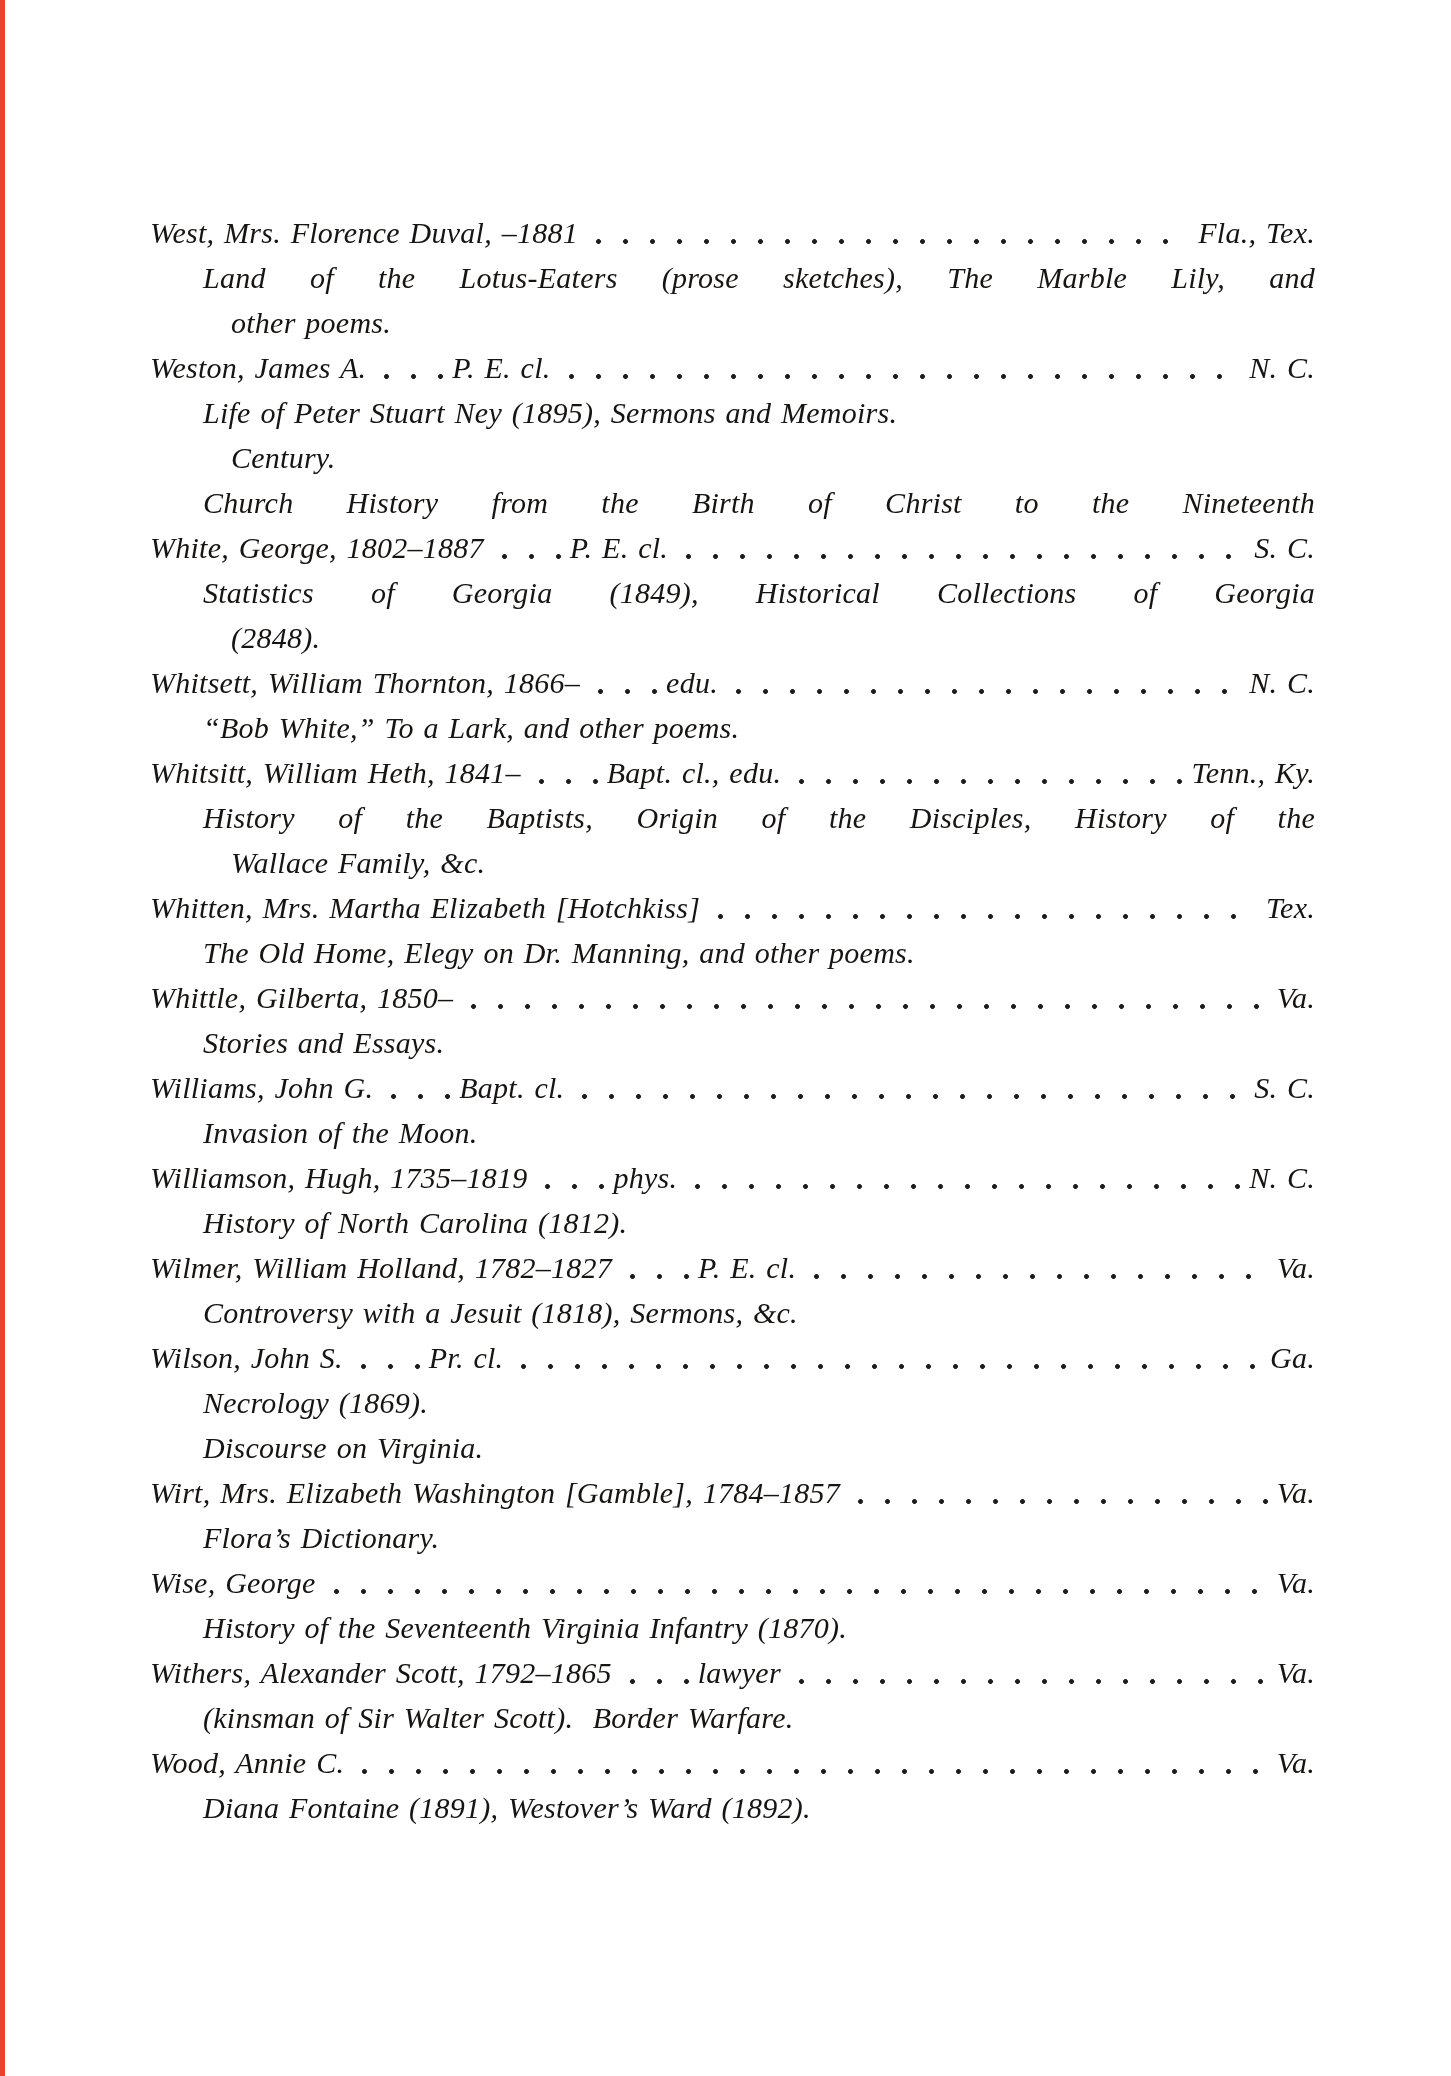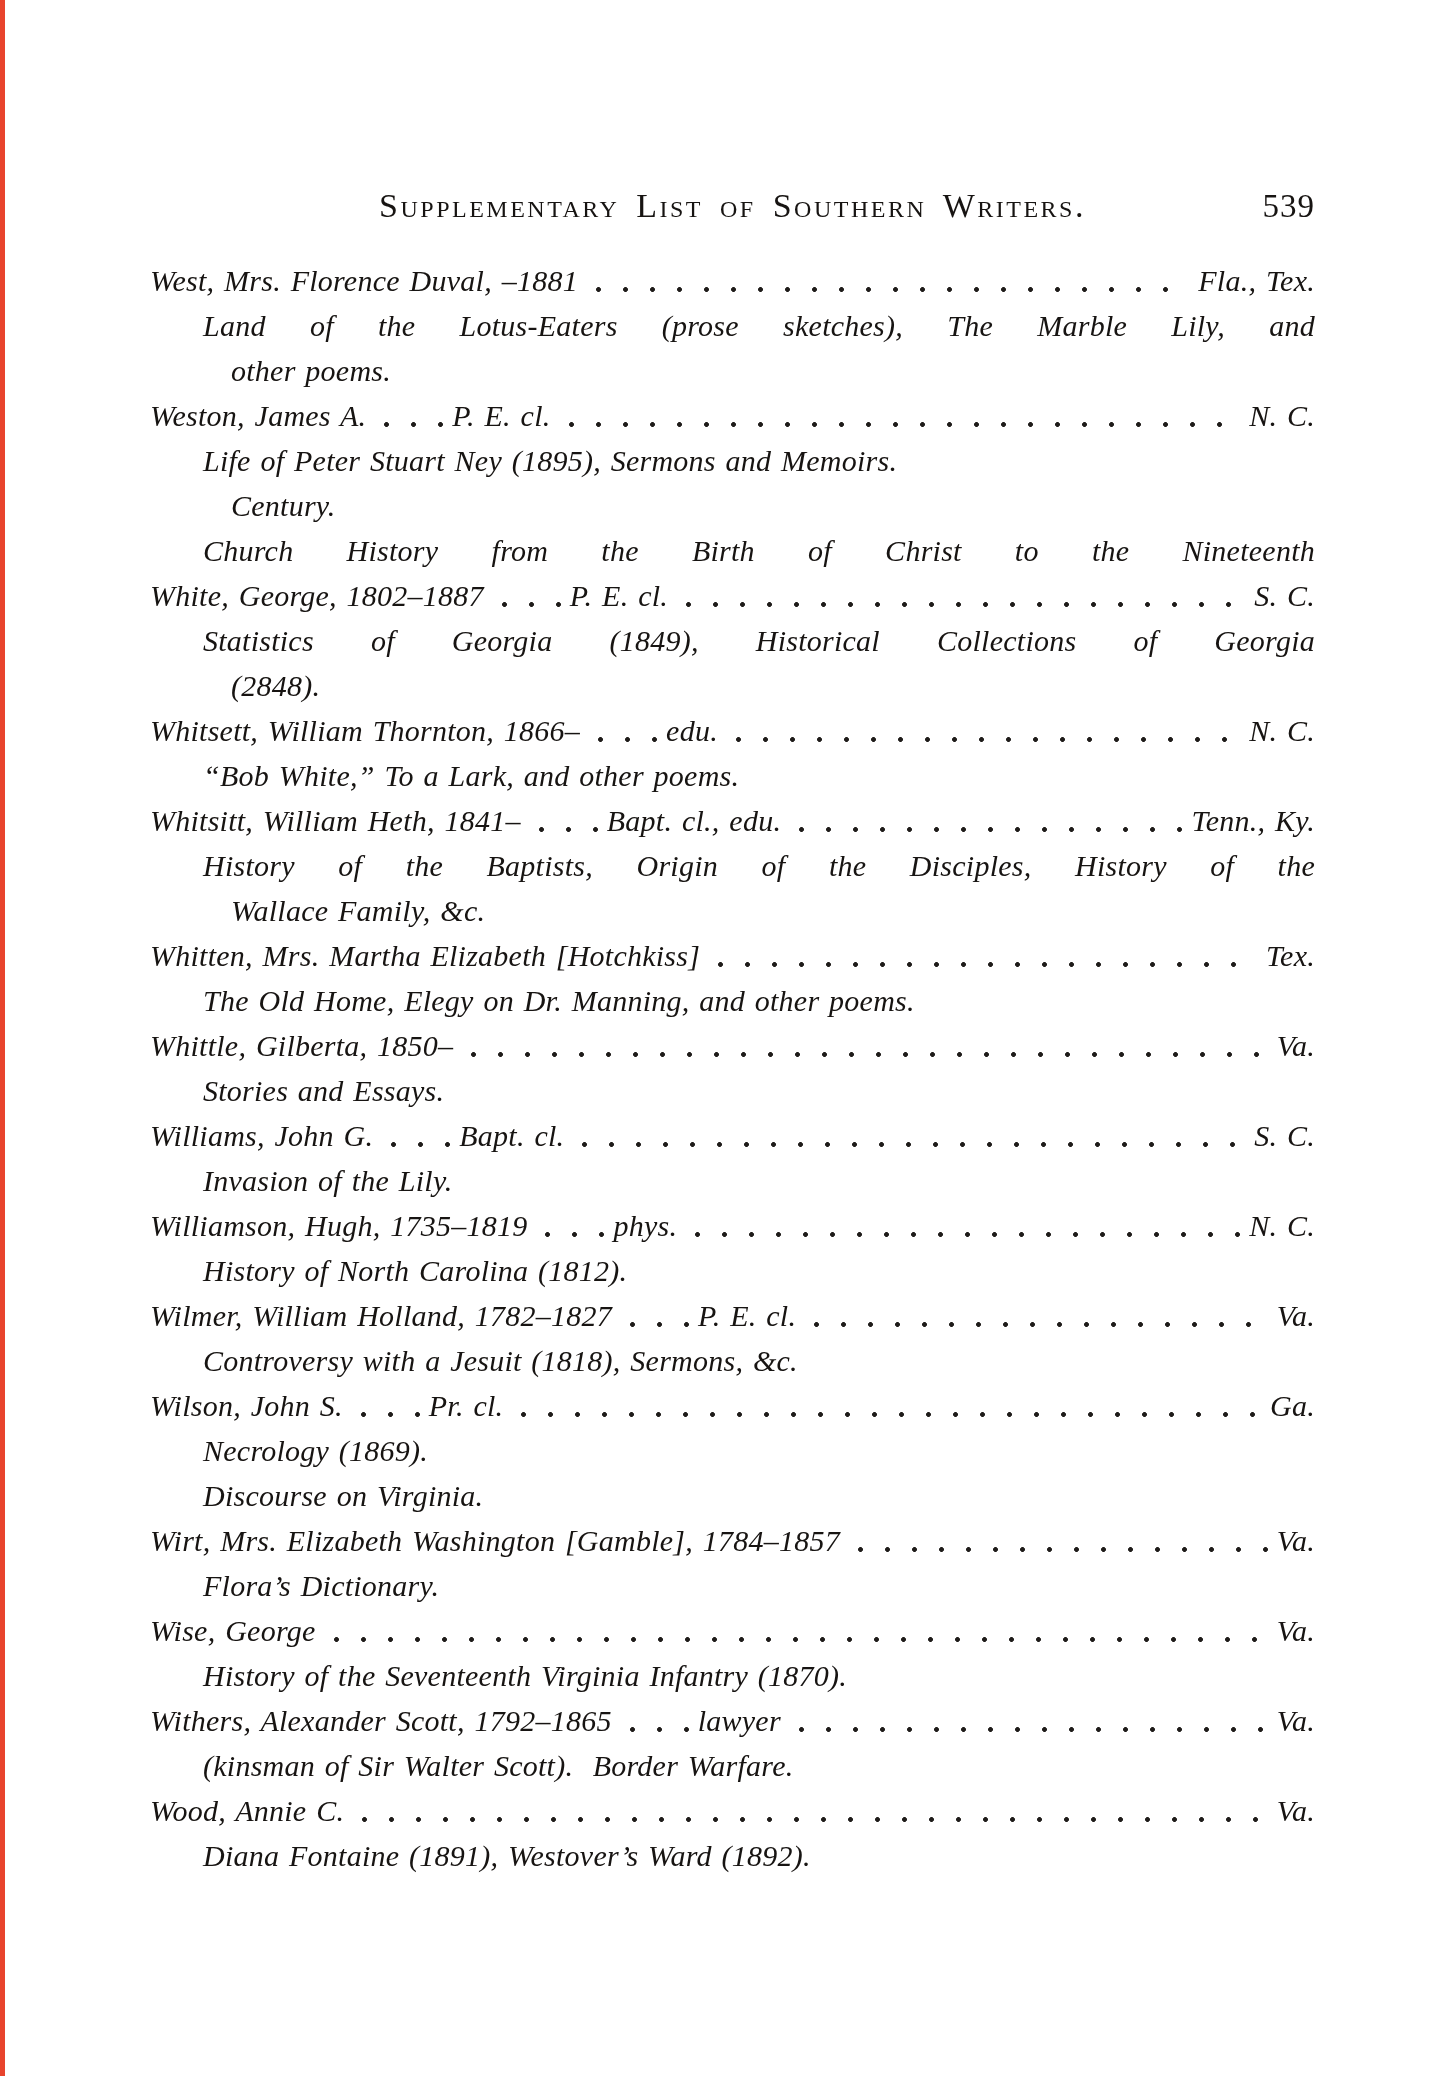--- a/index.html
+++ b/index.html
@@ -79,24 +79,20 @@
     text-align: justify;
     text-align-last: justify;
   }
 </style>
 </head>
 <body>
 
 <div class="page">
   <div class="scan-edge" style="background: rgb(232, 68, 45);"></div>
   <div class="content">
-    <div class="header">
-      <span class="header-title">Supplementary List of Southern Writers.</span>
-      <span class="page-number">539</span>
-    </div>
     <div class="list">
         <div class="entry">
           <div class="main-line">
             <span class="entry-name">West, Mrs. Florence Duval, –1881</span>
             <span class="leader leader-fill"></span>
             <span class="entry-loc">Fla., Tex.</span>
           </div>
           <div class="title-line indent-1 justify">Land of the Lotus-Eaters (prose sketches), The Marble Lily, and</div>
           <div class="title-line indent-2">other poems.</div>
         </div>
@@ -163,21 +159,21 @@
           <div class="title-line indent-1">Stories and Essays.</div>
         </div>
         <div class="entry">
           <div class="main-line">
             <span class="entry-name">Williams, John G.</span>
             <span class="leader leader-mid"></span>
             <span class="entry-desc">Bapt. cl.</span>
             <span class="leader leader-fill"></span>
             <span class="entry-loc">S. C.</span>
           </div>
-          <div class="title-line indent-1">Invasion of the Lily.</div>
+          <div class="title-line indent-1">Invasion of the Moon.</div>
         </div>
         <div class="entry">
           <div class="main-line">
             <span class="entry-name">Williamson, Hugh, 1735–1819</span>
             <span class="leader leader-mid"></span>
             <span class="entry-desc">phys.</span>
             <span class="leader leader-fill"></span>
             <span class="entry-loc">N. C.</span>
           </div>
           <div class="title-line indent-1">History of North Carolina (1812).</div>

